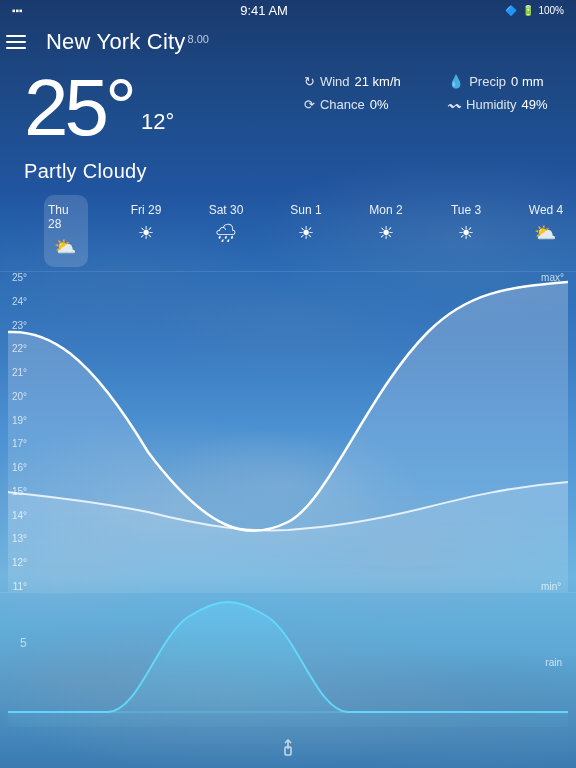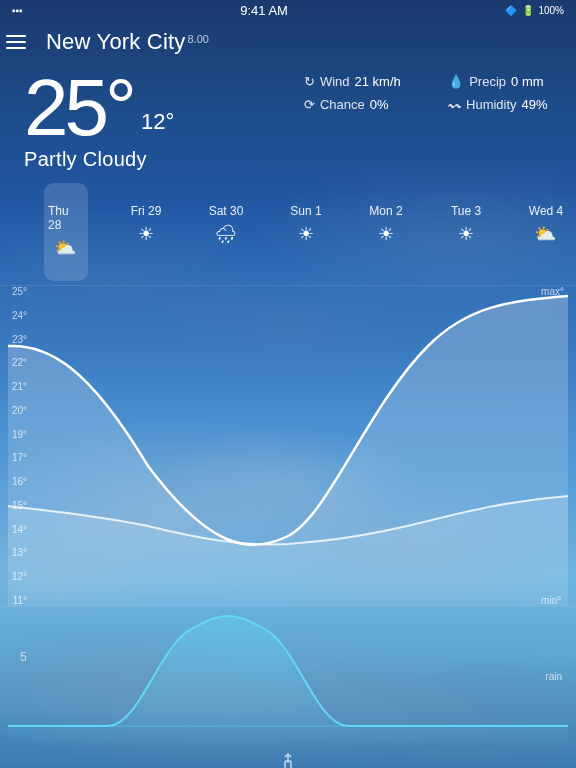--- a/index.html
+++ b/index.html
@@ -182,21 +182,21 @@
       font-size: 22px;
       font-weight: 200;
       margin-left: 8px;
       vertical-align: super;
       letter-spacing: 0;
     }
 
     .condition {
       font-size: 20px;
       font-weight: 300;
-      margin-top: 0;
+      margin-top: 12px;
       letter-spacing: 0.3px;
     }
 
     
     .stats-section {
       display: flex;
       flex-direction: column;
       gap: 6px;
       padding-top: 6px;
       font-size: 13px;
@@ -236,21 +236,21 @@
       padding: 4px 8px;
       gap: 0;
     }
 
     .day-item {
       flex: 1;
       display: flex;
       flex-direction: column;
       align-items: center;
       gap: 4px;
-      padding: 21px 4px;
+      padding: 8px 4px;
       margin-left: 36px;
     }
 
     .day-item.active {
       background: rgba(255,255,255,0.15);
       border-radius: 10px;
     }
 
     .day-label {
       font-size: 12px;

